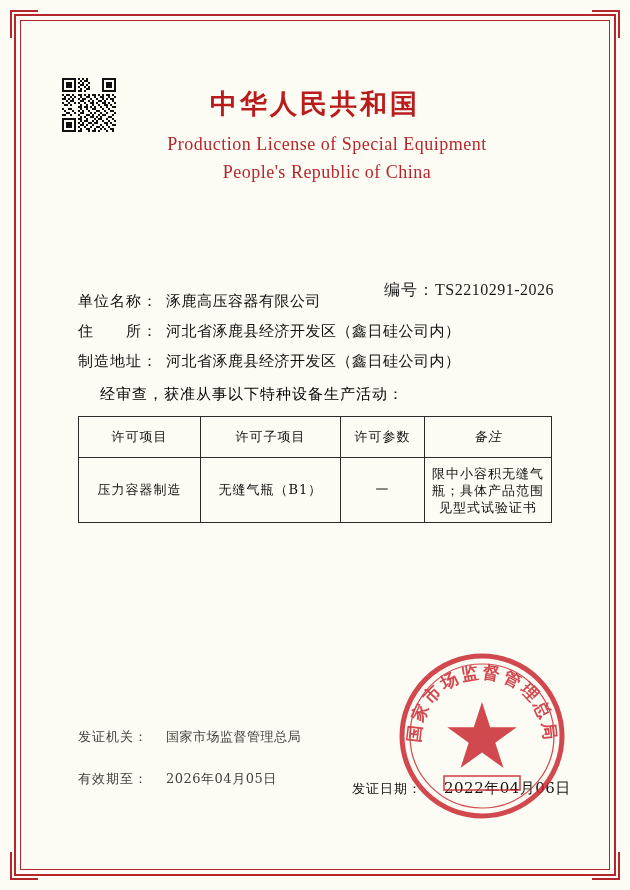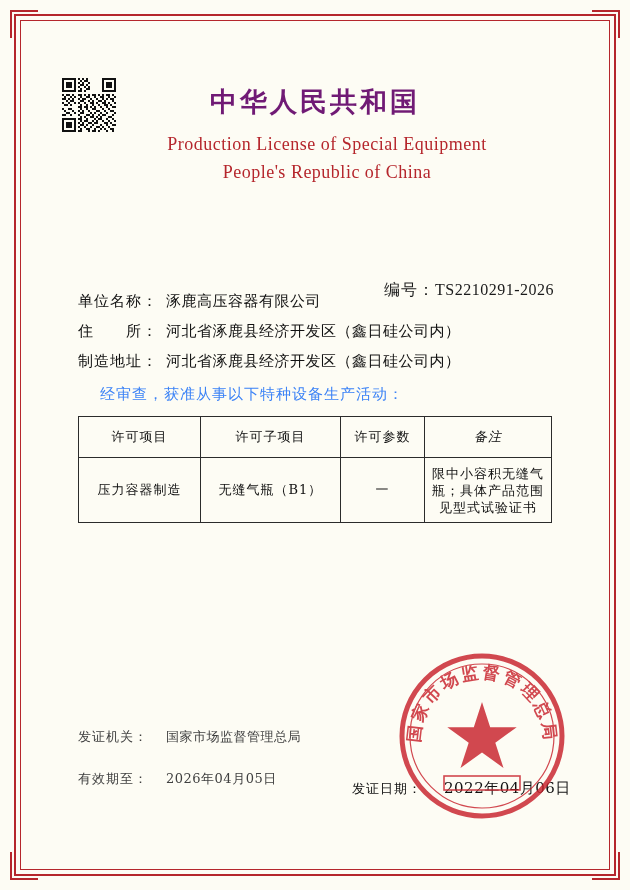--- a/index.html
+++ b/index.html
@@ -62,22 +62,22 @@
 
   
   .titles {
     position: absolute;
     left: 0;
     right: 0;
     top: 86px;
     text-align: center;
   }
   .title-cn1, .title-cn2 {
-    color: #701a75;
-    font-family: Liberation Mono, monospace;
+    color: #b91c1c;
+    font-family: Liberation Serif, serif;
     font-size: 27px;
     font-weight: bold;
     letter-spacing: 3px;
     line-height: 36px;
   }
   .title-en1, .title-en2 {
     color: #b5262c;
     font-family: "Liberation Serif", serif;
     font-size: 18px;
     line-height: 28px;
@@ -124,21 +124,21 @@
   }
   .field-value {
     letter-spacing: 0.5px;
   }
 
   .statement {
     position: absolute;
     left: 100px;
     top: 385px;
     font-size: 15px;
-    color: #3b82f6;
+    color: #000000;
     font-family: Liberation Mono, monospace;
     letter-spacing: 1px;
   }
 
   
   table.license-table {
     position: absolute;
     left: 78px;
     top: 416px;
     width: 474px;

